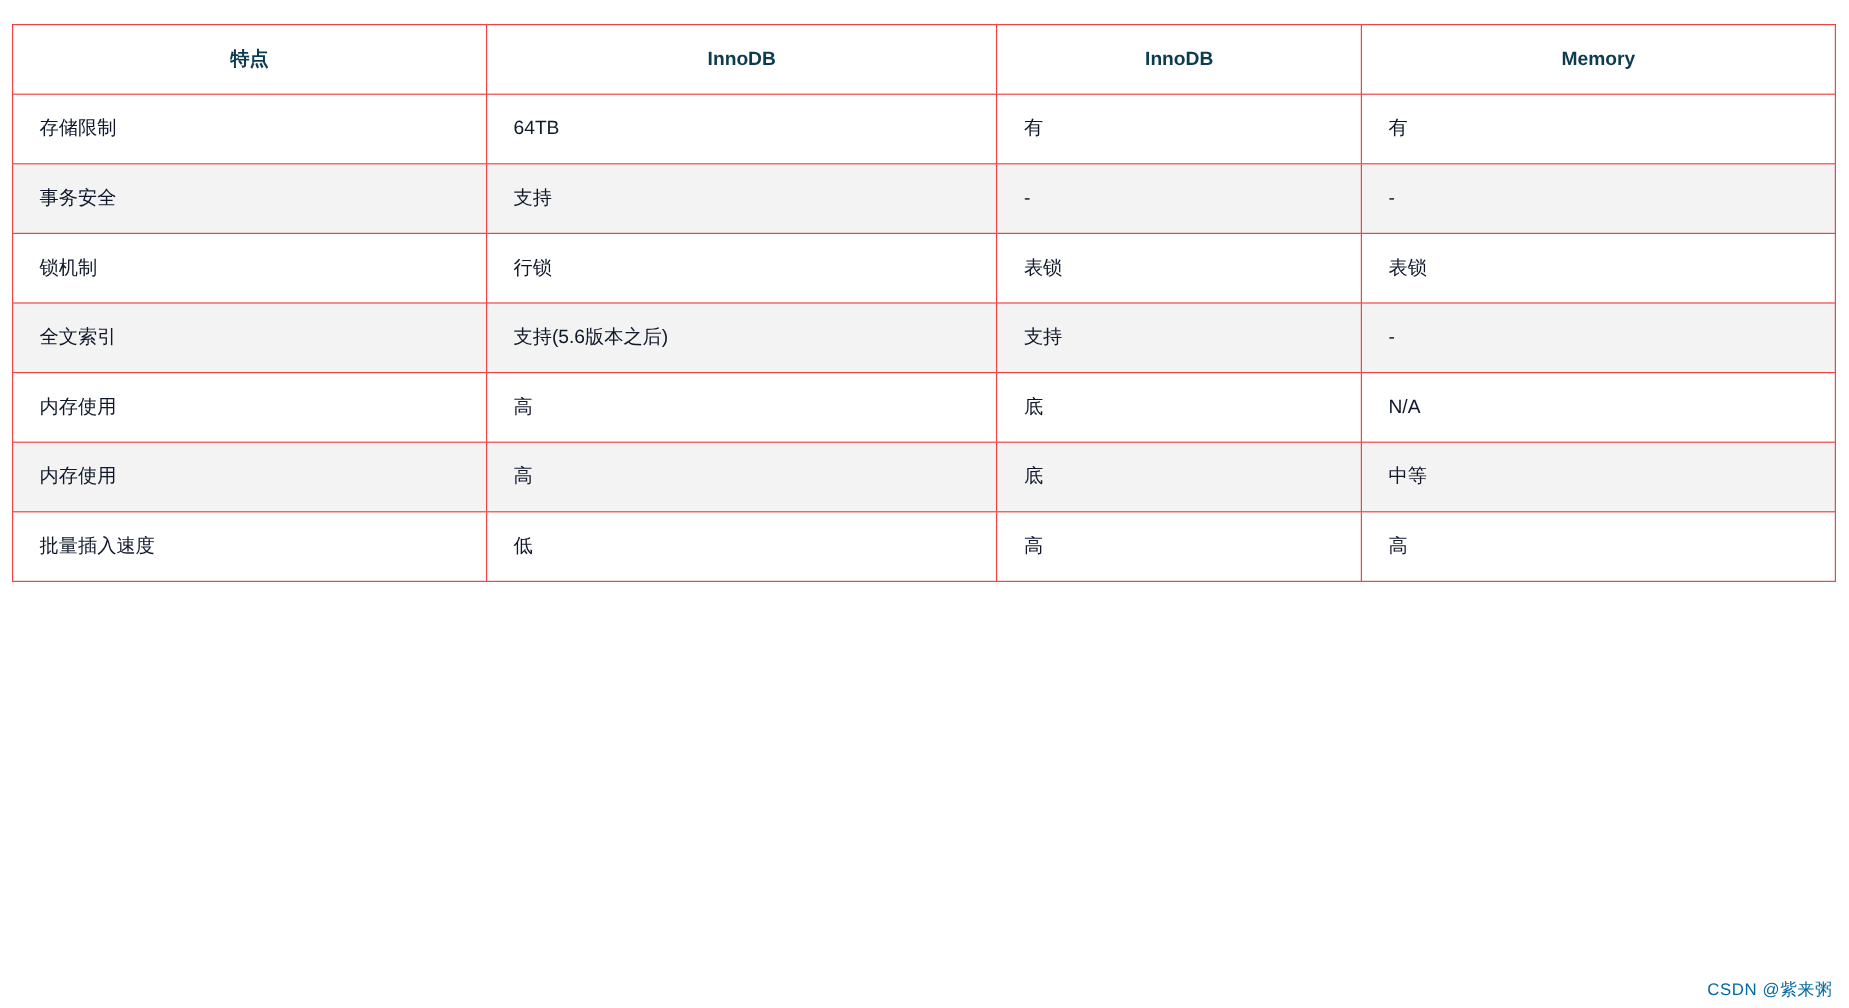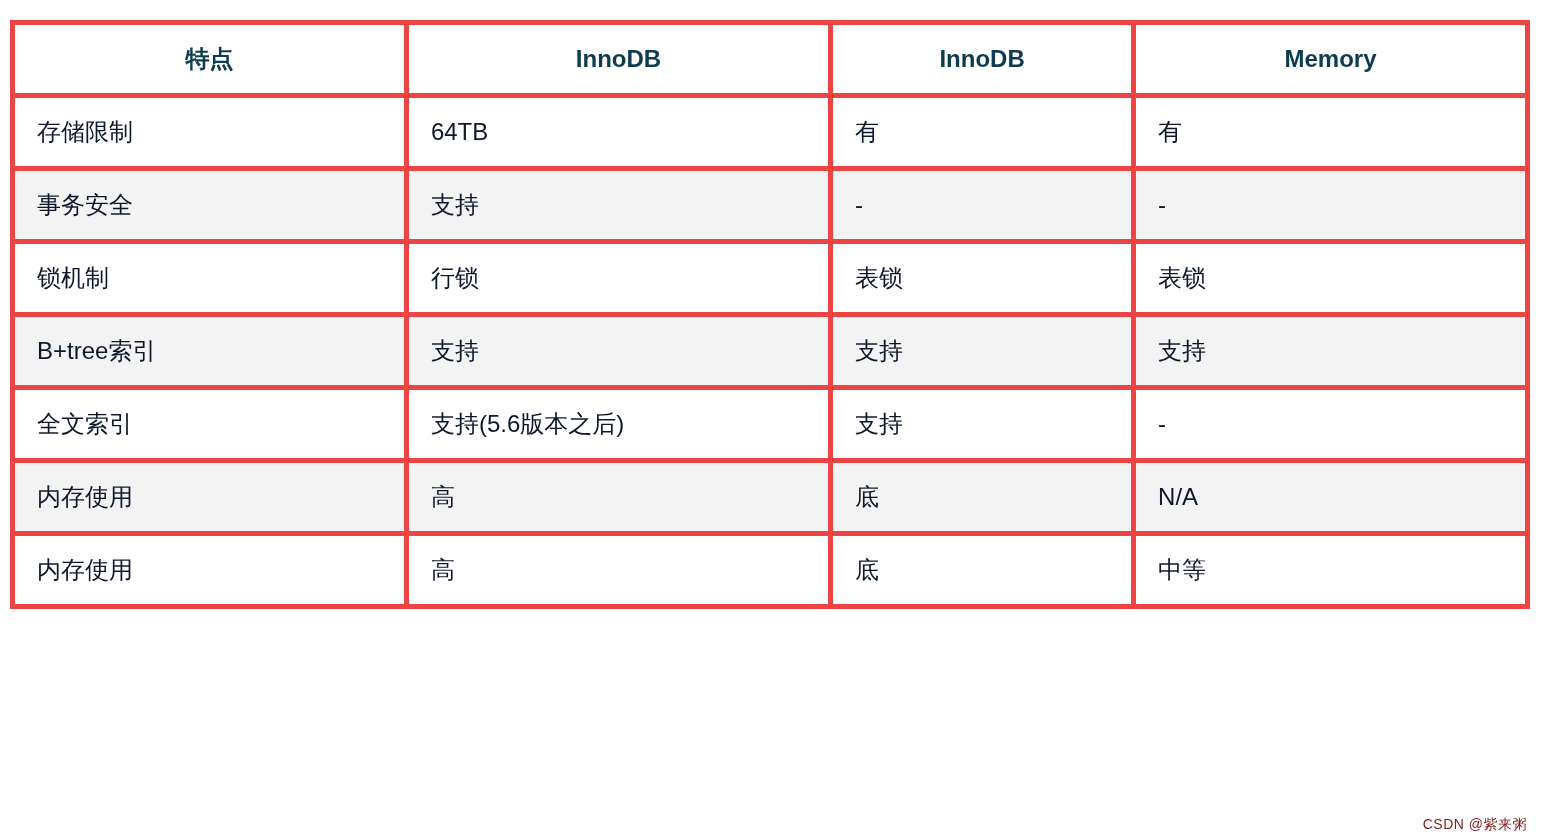--- a/index.html
+++ b/index.html
@@ -14,24 +14,24 @@
       color: #1e4a5f;
     }
     .table {
       width: 100%;
       max-width: 1520px;
       border-collapse: collapse;
       border: 1px solid #d8d8d8;
     }
     .table th,
     .table td {
-      border: 5px solid #ef4444;
+      border: 1px solid #ef4444;
       padding: 18px 22px;
       text-align: left;
-      font-size: 24px;
+      font-size: 16px;
       vertical-align: middle;
     }
     .table th {
       font-weight: 700;
       text-align: center;
       color: #0d3b4f;
       background: #ffffff;
     }
     .table td {
       color: #0f172a;
@@ -53,21 +53,21 @@
       width: 20%;
     }
     .col-memory {
       width: 26%;
     }
     .watermark {
       position: fixed;
       bottom: 6px;
       right: 14px;
       font-size: 14px;
-      color: #7f1d1d;
+      color: #0369a1;
       letter-spacing: 0.5px;
       font-family: Arial, "Microsoft YaHei", sans-serif;
       margin-top: 32px;
     }
   </style>
 </head>
 <body>
 
 <table class="table">
   <thead>
@@ -91,39 +91,39 @@
       <td>-</td>
       <td>-</td>
     </tr>
     <tr>
       <td>锁机制</td>
       <td>行锁</td>
       <td>表锁</td>
       <td>表锁</td>
     </tr>
     <tr>
-      <td>B+tree索引</td>
-      <td>支持</td>
-      <td>支持</td>
-      <td>支持</td>
-    </tr>
-    <tr>
       <td>全文索引</td>
       <td>支持(5.6版本之后)</td>
       <td>支持</td>
       <td>-</td>
     </tr>
     <tr>
       <td>内存使用</td>
       <td>高</td>
       <td>底</td>
       <td>N/A</td>
     </tr>
     <tr>
       <td>内存使用</td>
       <td>高</td>
       <td>底</td>
       <td>中等</td>
     </tr>
+    <tr>
+      <td>批量插入速度</td>
+      <td>低</td>
+      <td>高</td>
+      <td>高</td>
+    </tr>
   </tbody>
 </table>
 
 <div class="watermark">CSDN @紫来粥</div>
 
 </body></html>

